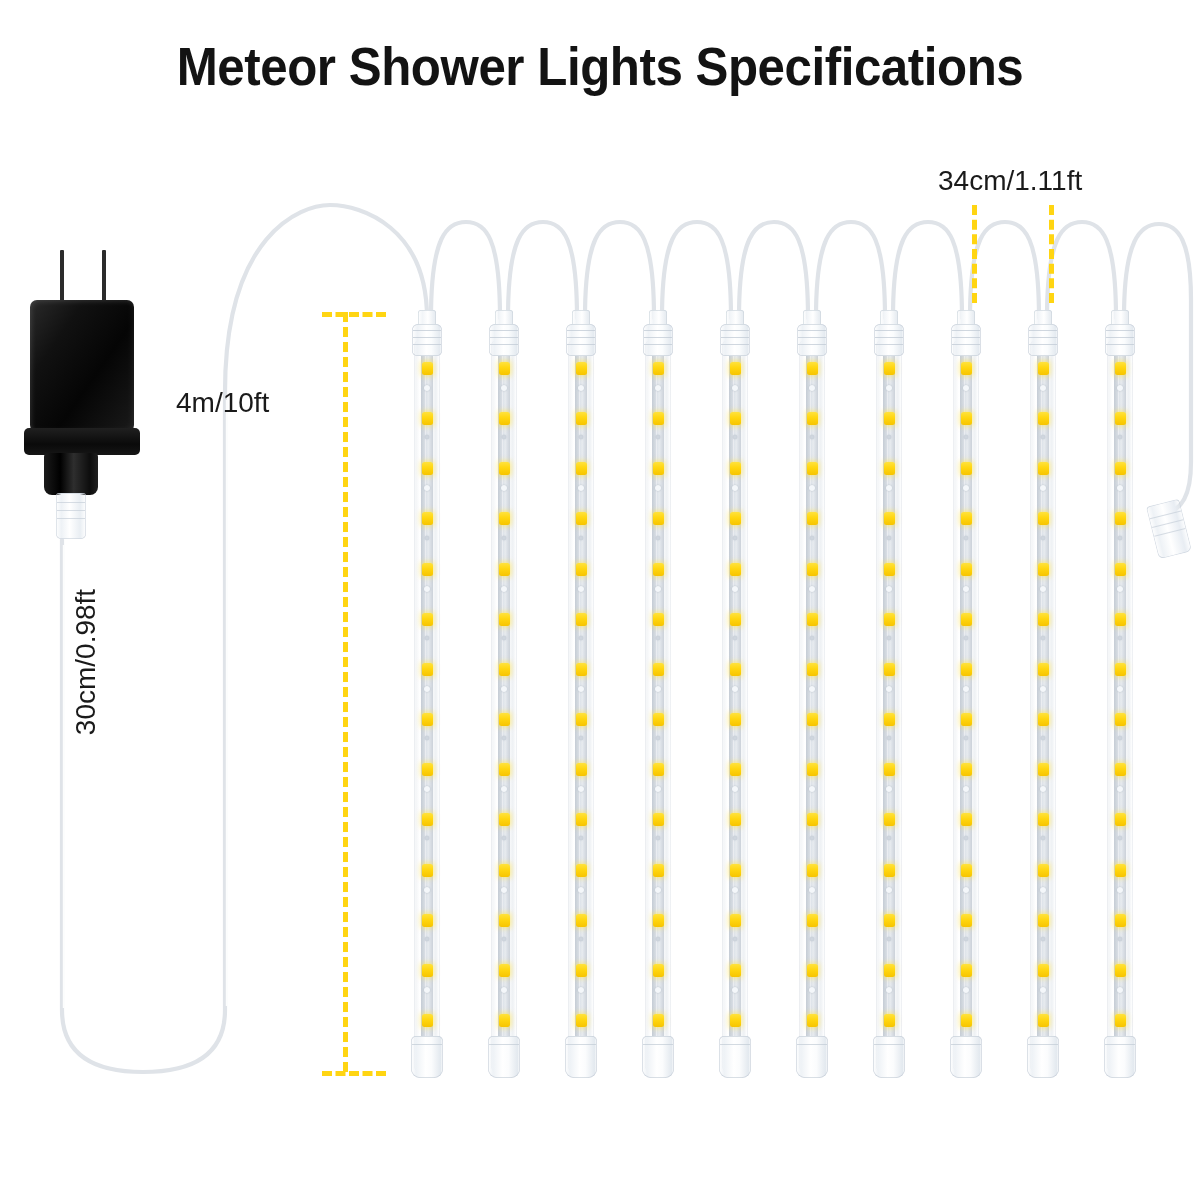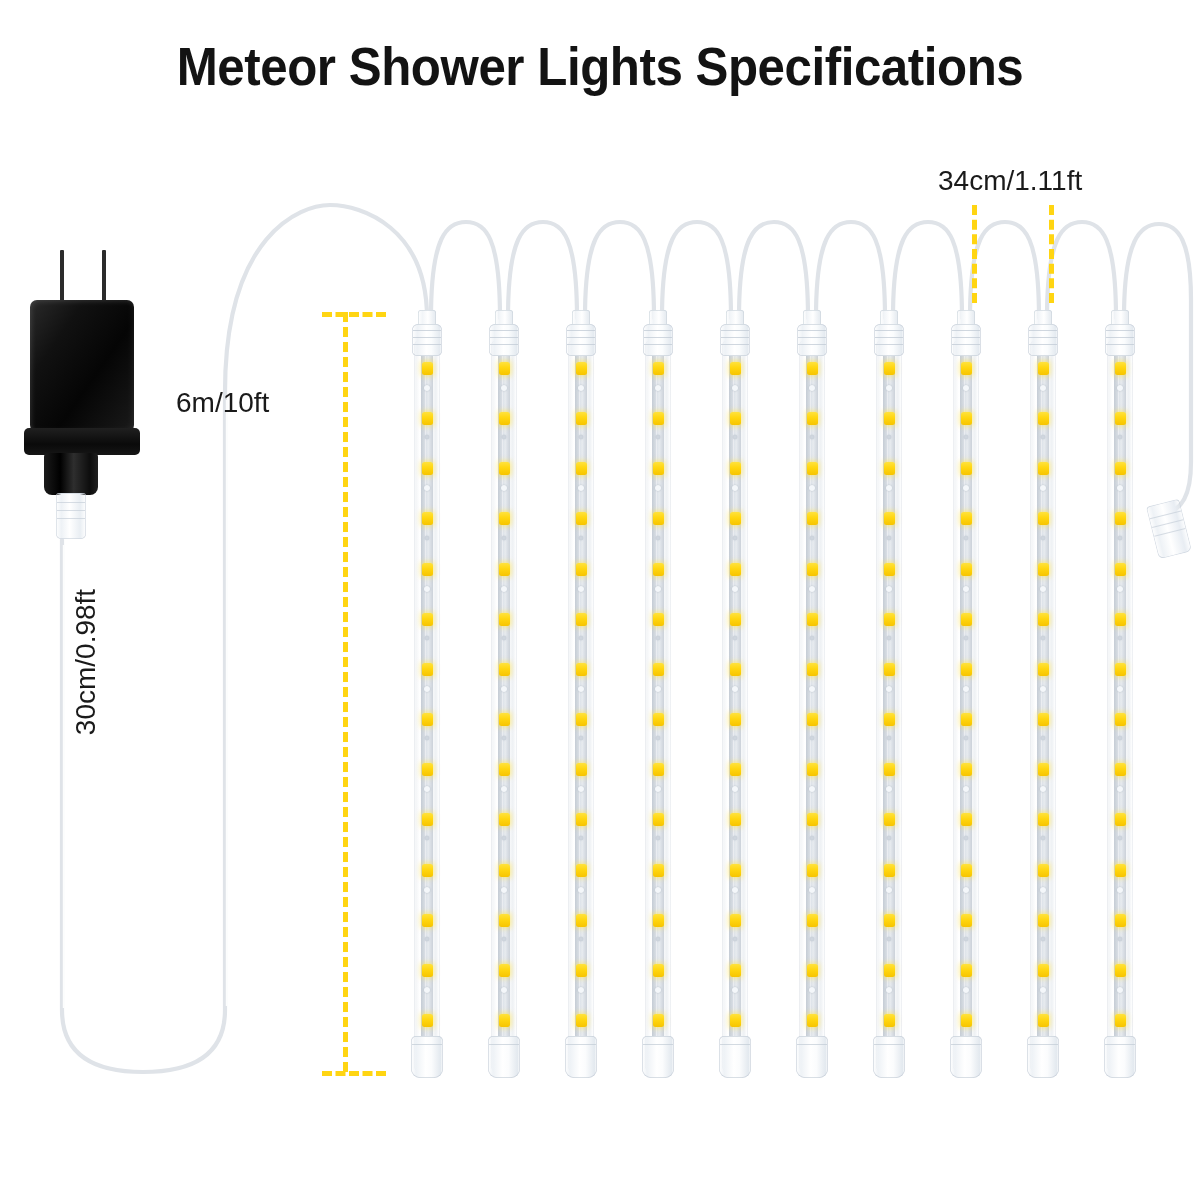--- a/index.html
+++ b/index.html
@@ -713,16 +713,16 @@
     </div>
 
   <div class="dash-v" style="left:343px;top:312px;height:760px;"></div>
   <div class="dash-h" style="left:322px;top:312px;width:64px;"></div>
   <div class="dash-h" style="left:322px;top:1071px;width:64px;"></div>
 
   <div class="tick-v" style="left:972px;top:205px;height:98px;"></div>
   <div class="tick-v" style="left:1049px;top:205px;height:98px;"></div>
 
   <div class="dim-label" id="label-34">34cm/1.11ft</div>
-  <div class="dim-label" id="label-3m">6m/10ft</div>
+  <div class="dim-label" id="label-3m">4m/10ft</div>
   <div class="dim-label" id="label-30">30cm/0.98ft</div>
 
 </div>
 
 </body></html>

